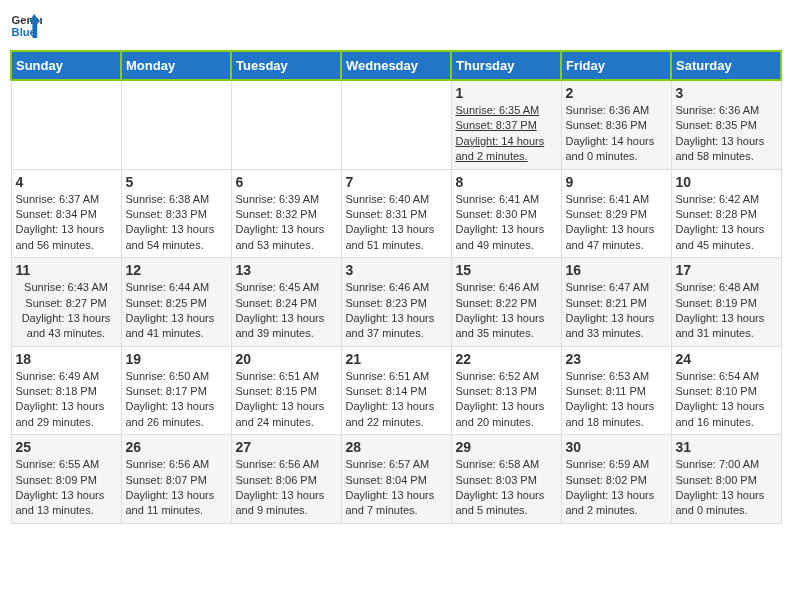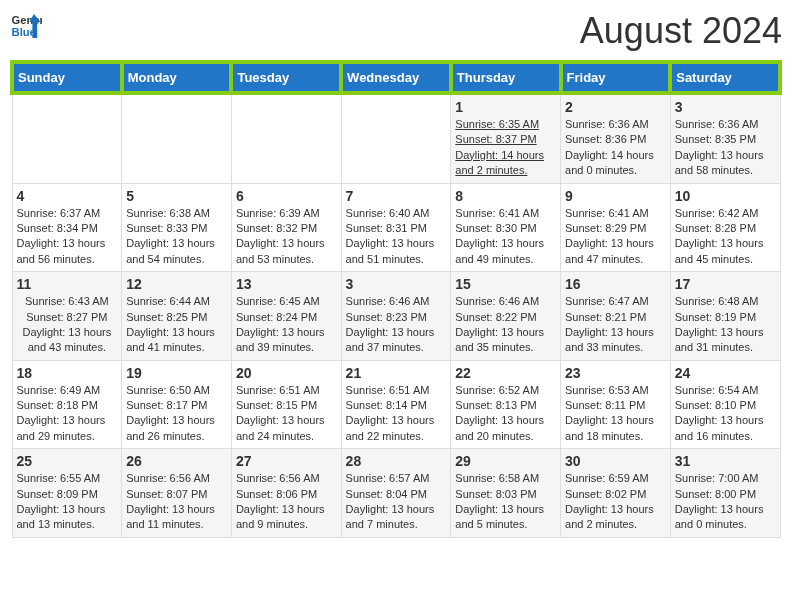--- a/index.html
+++ b/index.html
@@ -42,21 +42,21 @@
       border-collapse: collapse;
       table-layout: fixed;
     }
     thead tr th {
       background-color: #2176c7;
       color: #fff;
       font-size: 13px;
       font-weight: bold;
       padding: 6px 4px;
       text-align: left;
-      border: 4px solid #84cc16;
+      border: 2px solid #84cc16;
     }
     tbody tr td {
       vertical-align: top;
       border: 1px solid #ddd;
       padding: 4px 4px;
       font-size: 11px;
       color: #333;
       height: 88px;
       background: #fff;
     }
@@ -84,21 +84,20 @@
 
 <div class="header-area">
   <div class="logo">
     <svg class="logo-icon" viewBox="0 0 40 40">
       <text x="2" y="18" font-size="14" font-weight="bold" fill="#333">General</text>
       <text x="2" y="32" font-size="14" font-weight="bold" fill="#1a6fba">Blue</text>
       <polygon points="30,5 38,15 34,15 34,35 28,35 28,15 24,15" fill="#1a6fba"></polygon>
     </svg>
   </div>
   <div class="title-area">
-    <div class="main-title">August 2024</div>
   </div>
 </div>
 
 <table>
   <thead>
     <tr>
     <th>Sunday</th>
         <th>Monday</th>
         <th>Tuesday</th>
         <th>Wednesday</th>

